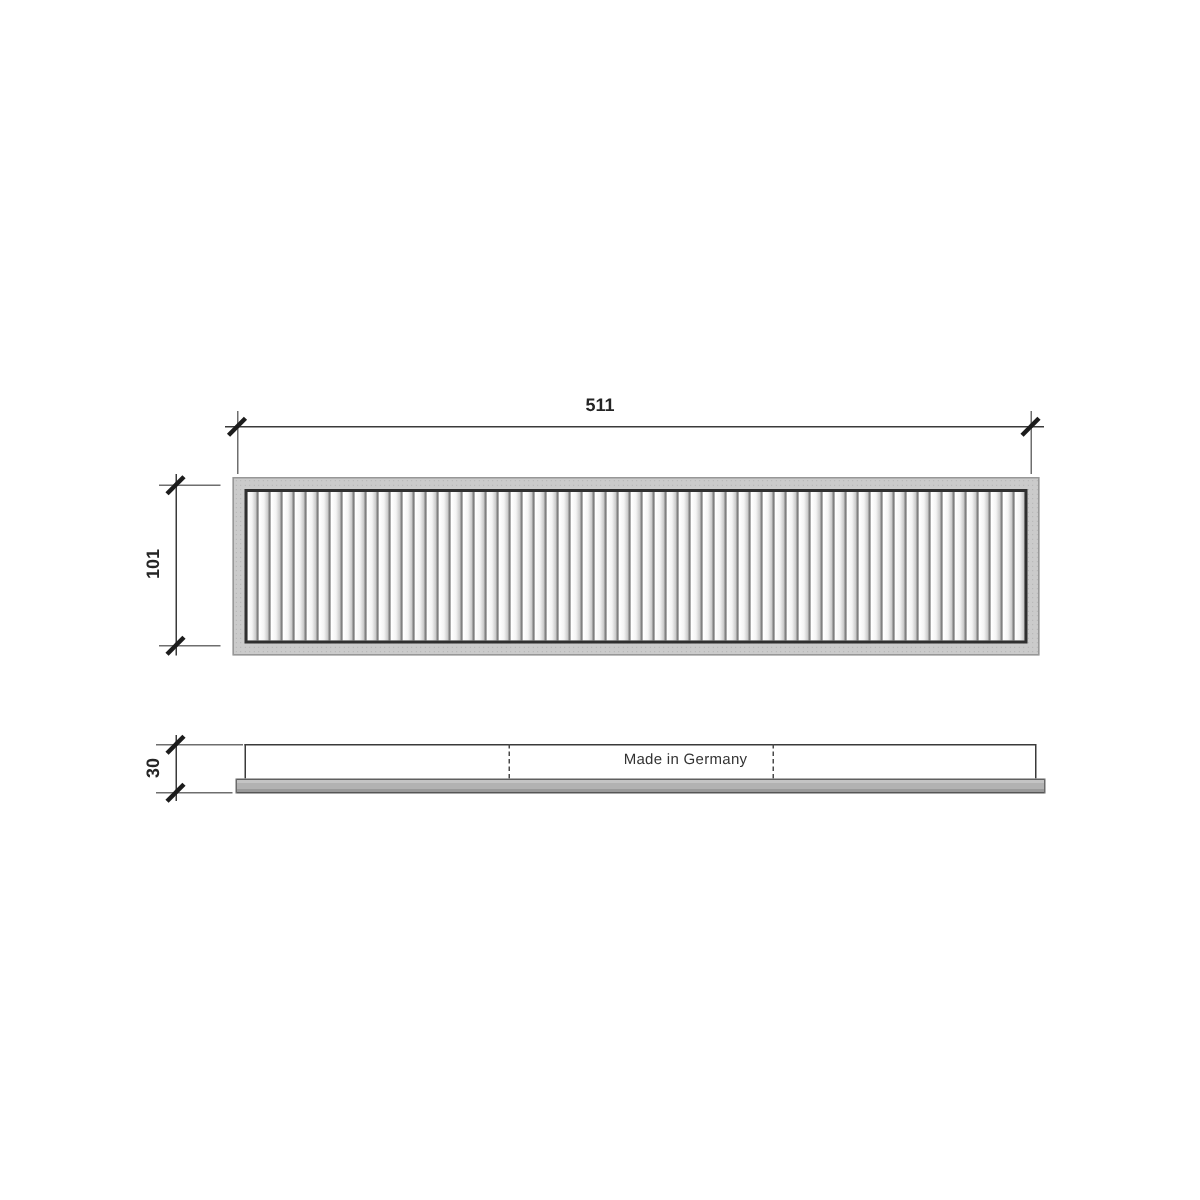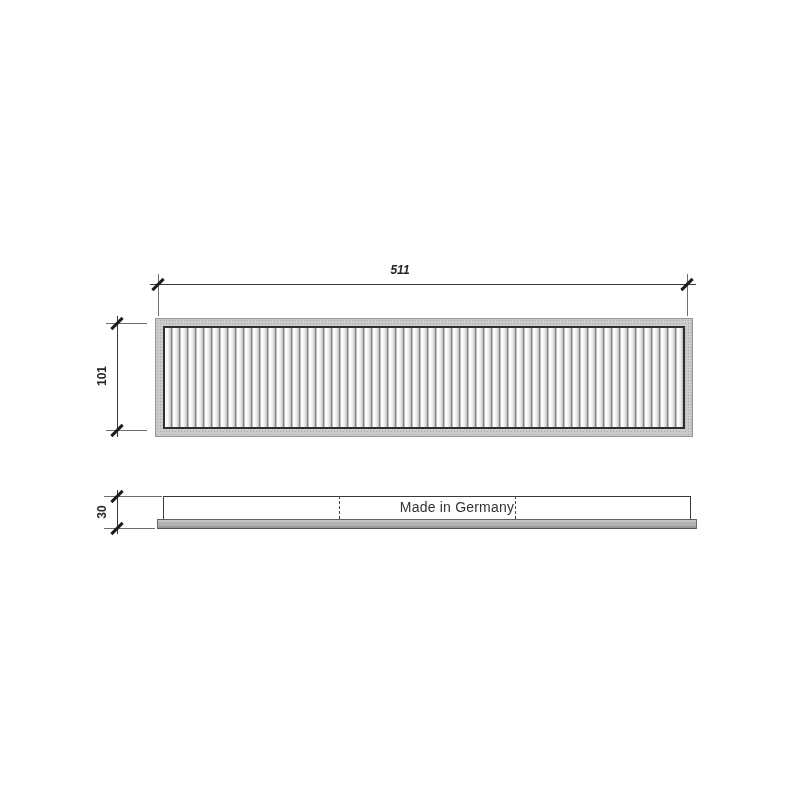--- a/index.html
+++ b/index.html
@@ -28,21 +28,21 @@
   .side-topline   { left:163px; top:496px; width:527px; height:0; border-top:1px solid #3a3a3a; }
   .side-vert      { top:496px; width:0; height:23px; border-left:1px solid #3a3a3a; }
   .side-dash      { top:496px; width:0; height:23px; border-left:1px dashed #4a4a4a; }
   .side-bar {
     left:157px; top:519px; width:540px; height:10px; box-sizing:border-box;
     background:linear-gradient(to bottom, #5f5f5f 0 1px, #c4c4c4 1px 3px, #b2b2b2 3px 7px, #9a9a9a 7px 9px, #565656 9px 10px);
     border-left:1px solid #6a6a6a; border-right:1px solid #6a6a6a;
   }
   .made-in {
     left:397px; top:501px; width:120px; height:12px;
-    font-size:14px; line-height:12px; text-align:center; color:#333333;
+    font-size:10px; line-height:12px; text-align:center; color:#333333;
     letter-spacing:0.2px;
   }
 
   
   .dim-line-h { height:0; border-top:1px solid #3a3a3a; }
   .dim-line-v { width:0; border-left:1px solid #3a3a3a; }
   .ext-line-h { height:0; border-top:1px solid #6e6e6e; }
   .ext-line-v { width:0; border-left:1px solid #6e6e6e; }
   .tick {
     width:16px; height:3px; background:#1c1c1c;
@@ -61,21 +61,21 @@
 
   <div class="abs frame-outer">
     <div class="frame-inner"></div>
   </div>
 
   <div class="abs ext-line-v" style="left:158px; top:274px; height:42px;"></div>
   <div class="abs ext-line-v" style="left:687px; top:274px; height:42px;"></div>
   <div class="abs dim-line-h" style="left:150px; top:284px; width:546px;"></div>
   <div class="abs tick" style="left:150px; top:283px;"></div>
   <div class="abs tick" style="left:679px; top:283px;"></div>
-  <div class="abs dim-label" style="left:372px; top:263px; width:56px;font-style:italic;">511</div>
+  <div class="abs dim-label" style="left:372px; top:263px; width:56px;">511</div>
 
   <div class="abs ext-line-h" style="left:106px; top:323px; width:41px;"></div>
   <div class="abs ext-line-h" style="left:106px; top:430px; width:41px;"></div>
   <div class="abs dim-line-v" style="left:117px; top:316px; height:121px;"></div>
   <div class="abs tick" style="left:109px; top:322px;"></div>
   <div class="abs tick" style="left:109px; top:429px;"></div>
   <div class="abs dim-label dim-label-rot" style="left:82px; top:369px; width:40px;">101</div>
 
   <div class="abs side-topline"></div>
   <div class="abs side-vert" style="left:163px;"></div>

